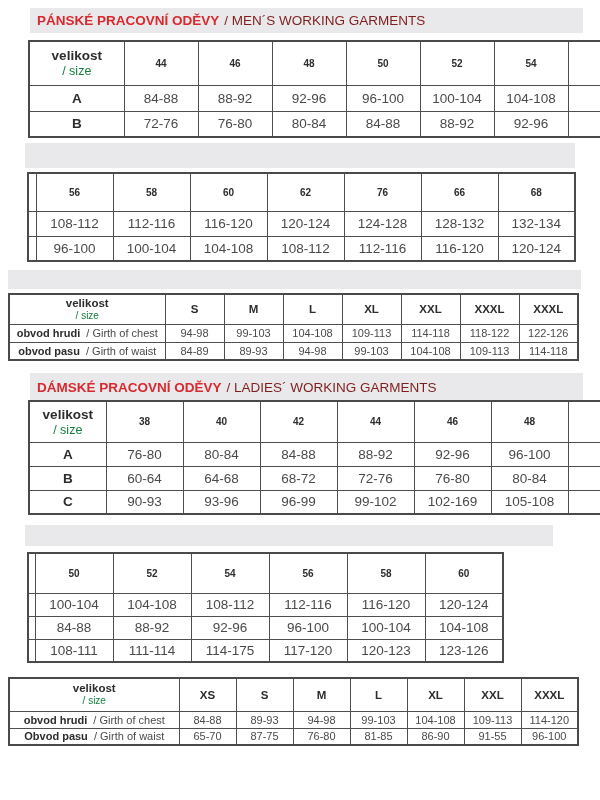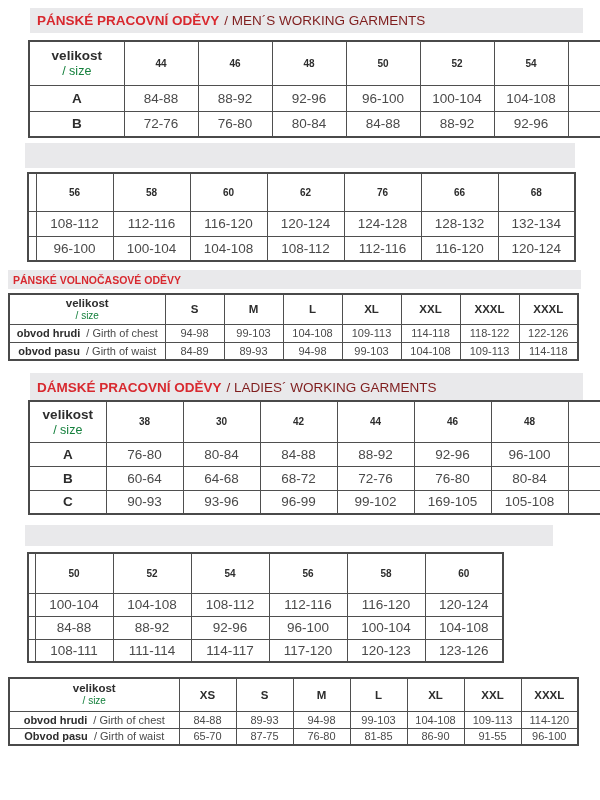--- a/index.html
+++ b/index.html
@@ -136,21 +136,20 @@
           <td>104-108</td>
           <td>108-112</td>
           <td>112-116</td>
           <td>116-120</td>
           <td>120-124</td>
         </tr>
   </tbody>
     </table>
 
   <div class="band small" id="band-ml">
-    <span class="cs">PÁNSKÉ VOLNOČASOVÉ ODĚVY</span>
   </div>
 
   <table class="tbl sm" id="tbl-ml">
     <colgroup>
         <col style="width:156px">
         <col span="7" style="width:59px">
       </colgroup>
     <tbody>
         <tr class="hdr">
       <td class="corner">
@@ -204,21 +203,21 @@
         <col style="width:77px">
         <col span="7" style="width:77px">
       </colgroup>
     <tbody>
         <tr class="hdr">
       <td class="corner">
         <div class="c1">velikost</div>
         <div class="c2">/ size</div>
       </td>
     <td class="size">38</td>
-          <td class="size">30</td>
+          <td class="size">40</td>
           <td class="size">42</td>
           <td class="size">44</td>
           <td class="size">46</td>
           <td class="size">48</td>
           <td class="size"></td>
         </tr>
     <tr class="data">
       <td class="rowlabel">A</td>
     <td>76-80</td>
           <td>80-84</td>
@@ -237,21 +236,21 @@
           <td>76-80</td>
           <td>80-84</td>
           <td></td>
         </tr>
     <tr class="data">
       <td class="rowlabel">C</td>
     <td>90-93</td>
           <td>93-96</td>
           <td>96-99</td>
           <td>99-102</td>
-          <td>169-105</td>
+          <td>102-169</td>
           <td>105-108</td>
           <td></td>
         </tr>
   </tbody>
     </table>
 
   <div class="band" id="band-sp2"></div>
 
   <table class="tbl big" id="tbl-lw2">
     <colgroup>
@@ -283,21 +282,21 @@
           <td>88-92</td>
           <td>92-96</td>
           <td>96-100</td>
           <td>100-104</td>
           <td>104-108</td>
         </tr>
     <tr class="data">
       <td class="sliver"></td>
     <td>108-111</td>
           <td>111-114</td>
-          <td>114-117</td>
+          <td>114-175</td>
           <td>117-120</td>
           <td>120-123</td>
           <td>123-126</td>
         </tr>
   </tbody>
     </table>
 
   <table class="tbl sm" id="tbl-ll">
     <colgroup>
         <col style="width:170px">

